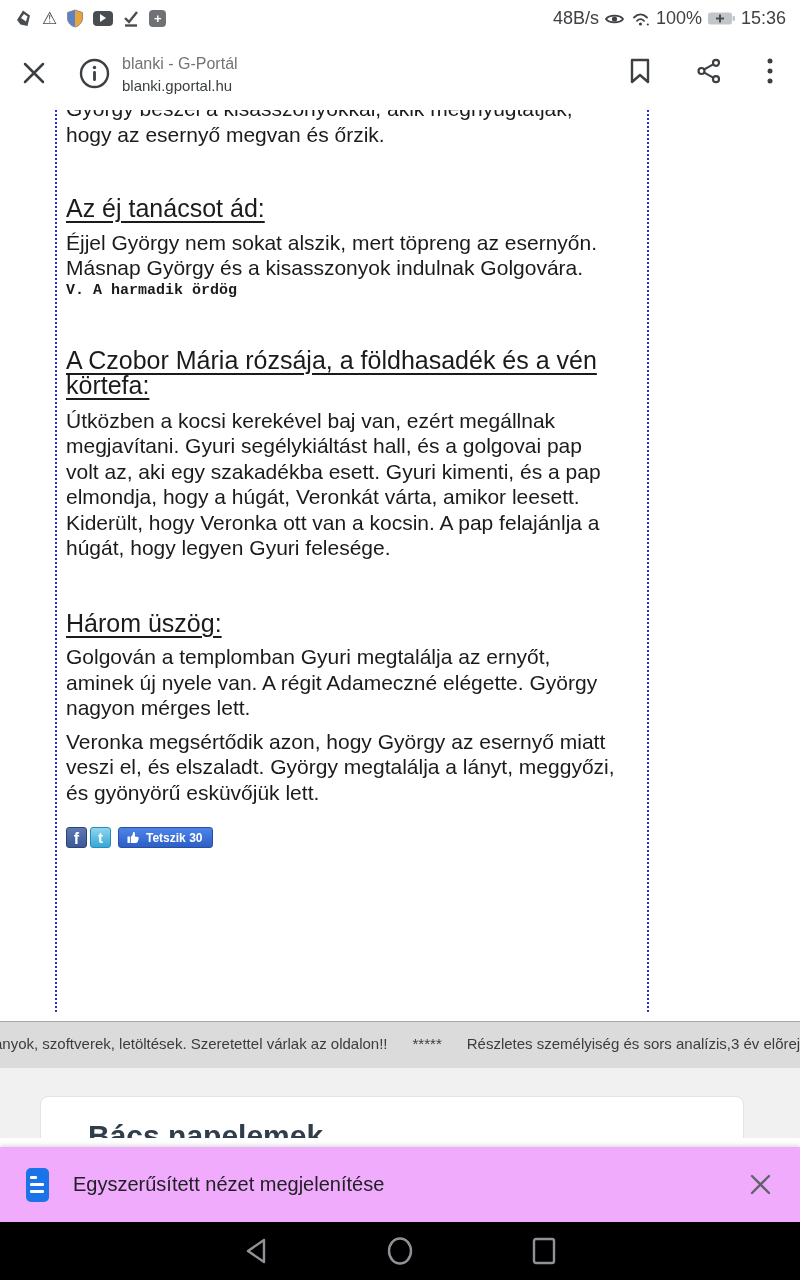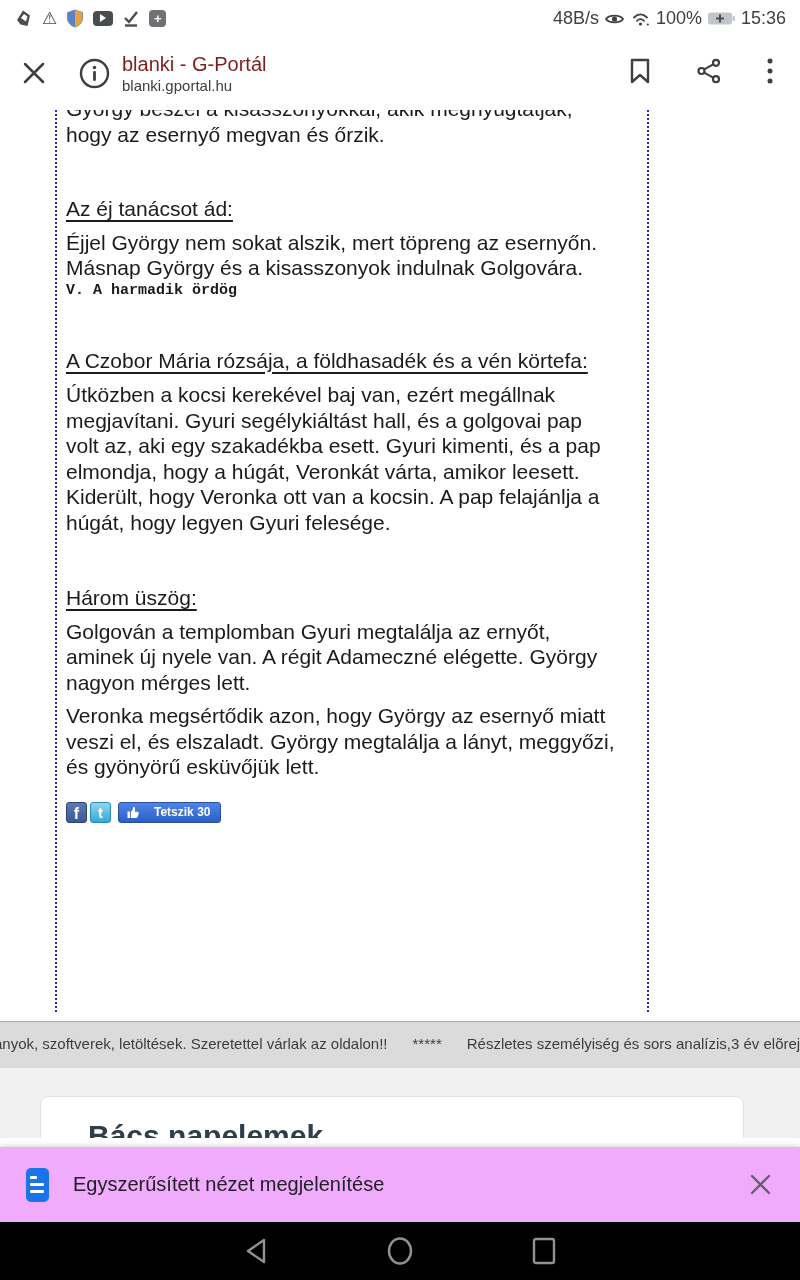--- a/index.html
+++ b/index.html
@@ -24,33 +24,33 @@
   .plus-box { width:17px; height:17px; background:#6f7275; border-radius:4px; color:#fff; font-size:13px; font-weight:bold; display:flex; align-items:center; justify-content:center; }
 
   
   .browser-header {
     position:absolute; top:36px; left:0; width:800px; height:74px; background:#fff;
     display:flex; align-items:center;
   }
   .hdr-close { margin-left:22px; display:flex; }
   .hdr-info { margin-left:33px; display:flex; }
   .hdr-titles { margin-left:12px; display:flex; flex-direction:column; }
-  .hdr-title { font-size:20px; color:#7f1d1d; font-weight:500; line-height:24px; }
+  .hdr-title { font-size:16px; color:#737373; font-weight:500; line-height:24px; }
   .hdr-url { font-size:15px; color:#3c4043; line-height:19px; }
   .hdr-actions { margin-left:auto; display:flex; align-items:center; gap:44px; margin-right:26px; }
 
   
   .content {
     position:absolute; top:110px; left:55px; width:594px; height:902px;
     border-left:2px dotted #2a2acb; border-right:2px dotted #2a2acb;
     padding:0 14px 0 9px; overflow:hidden; color:#1b1b1b;
   }
   .para { font-size:21px; line-height:25.5px; white-space:pre-line; }
   .p-intro   { margin-top:-14px; line-height:26px; }
-  .heading   { font-size:21px; line-height:25.5px; text-decoration:underline; text-decoration-thickness:2px; text-underline-offset:4px; }
+  .heading   { font-size:25px; line-height:25.5px; text-decoration:underline; text-decoration-thickness:2px; text-underline-offset:4px; }
   .h-ej      { margin-top:48px; }
   .p-ej      { margin-top:8px; }
   .subtitle  { font-size:15px; font-weight:bold; line-height:19px;font-family:Liberation Mono, monospace; }
   .h-czobor  { margin-top:48px; }
   .p-czobor  { margin-top:9px; }
   .h-harom   { margin-top:50px; }
   .p-harom   { margin-top:8px; }
   .h-viszik  { margin-top:52px; }
   .p-viszik  { margin-top:8px; }
 
@@ -61,21 +61,21 @@
     display:flex; align-items:flex-end; justify-content:center; line-height:17px;
   }
   .tw-badge {
     width:21px; height:21px; border-radius:3px; border:1px solid #2a8ab8;
     background:linear-gradient(#8ed5ef, #35a8d8); color:#fff; font-weight:bold; font-size:15px;
     display:flex; align-items:center; justify-content:center;
   }
   .like-btn {
     margin-left:4px; height:21px; border-radius:3px; border:1px solid #29509e;
     background:linear-gradient(#4e84e8, #2d5fc7); color:#fff; font-weight:bold; font-size:12px;
-    display:flex; align-items:center; gap:14px; padding:0 10px 0 8px;
+    display:flex; align-items:center; gap:6px; padding:0 10px 0 8px;
   }
 
   
   .marquee {
     position:absolute; top:1021px; left:0; width:800px; height:47px;
     background:#dbdbdb; border-top:1px solid #a6a6a6; overflow:hidden;
   }
   .marquee-text {
     position:absolute; left:-6px; top:13px; white-space:pre; font-size:15px; color:#3c3c3c;
   }

